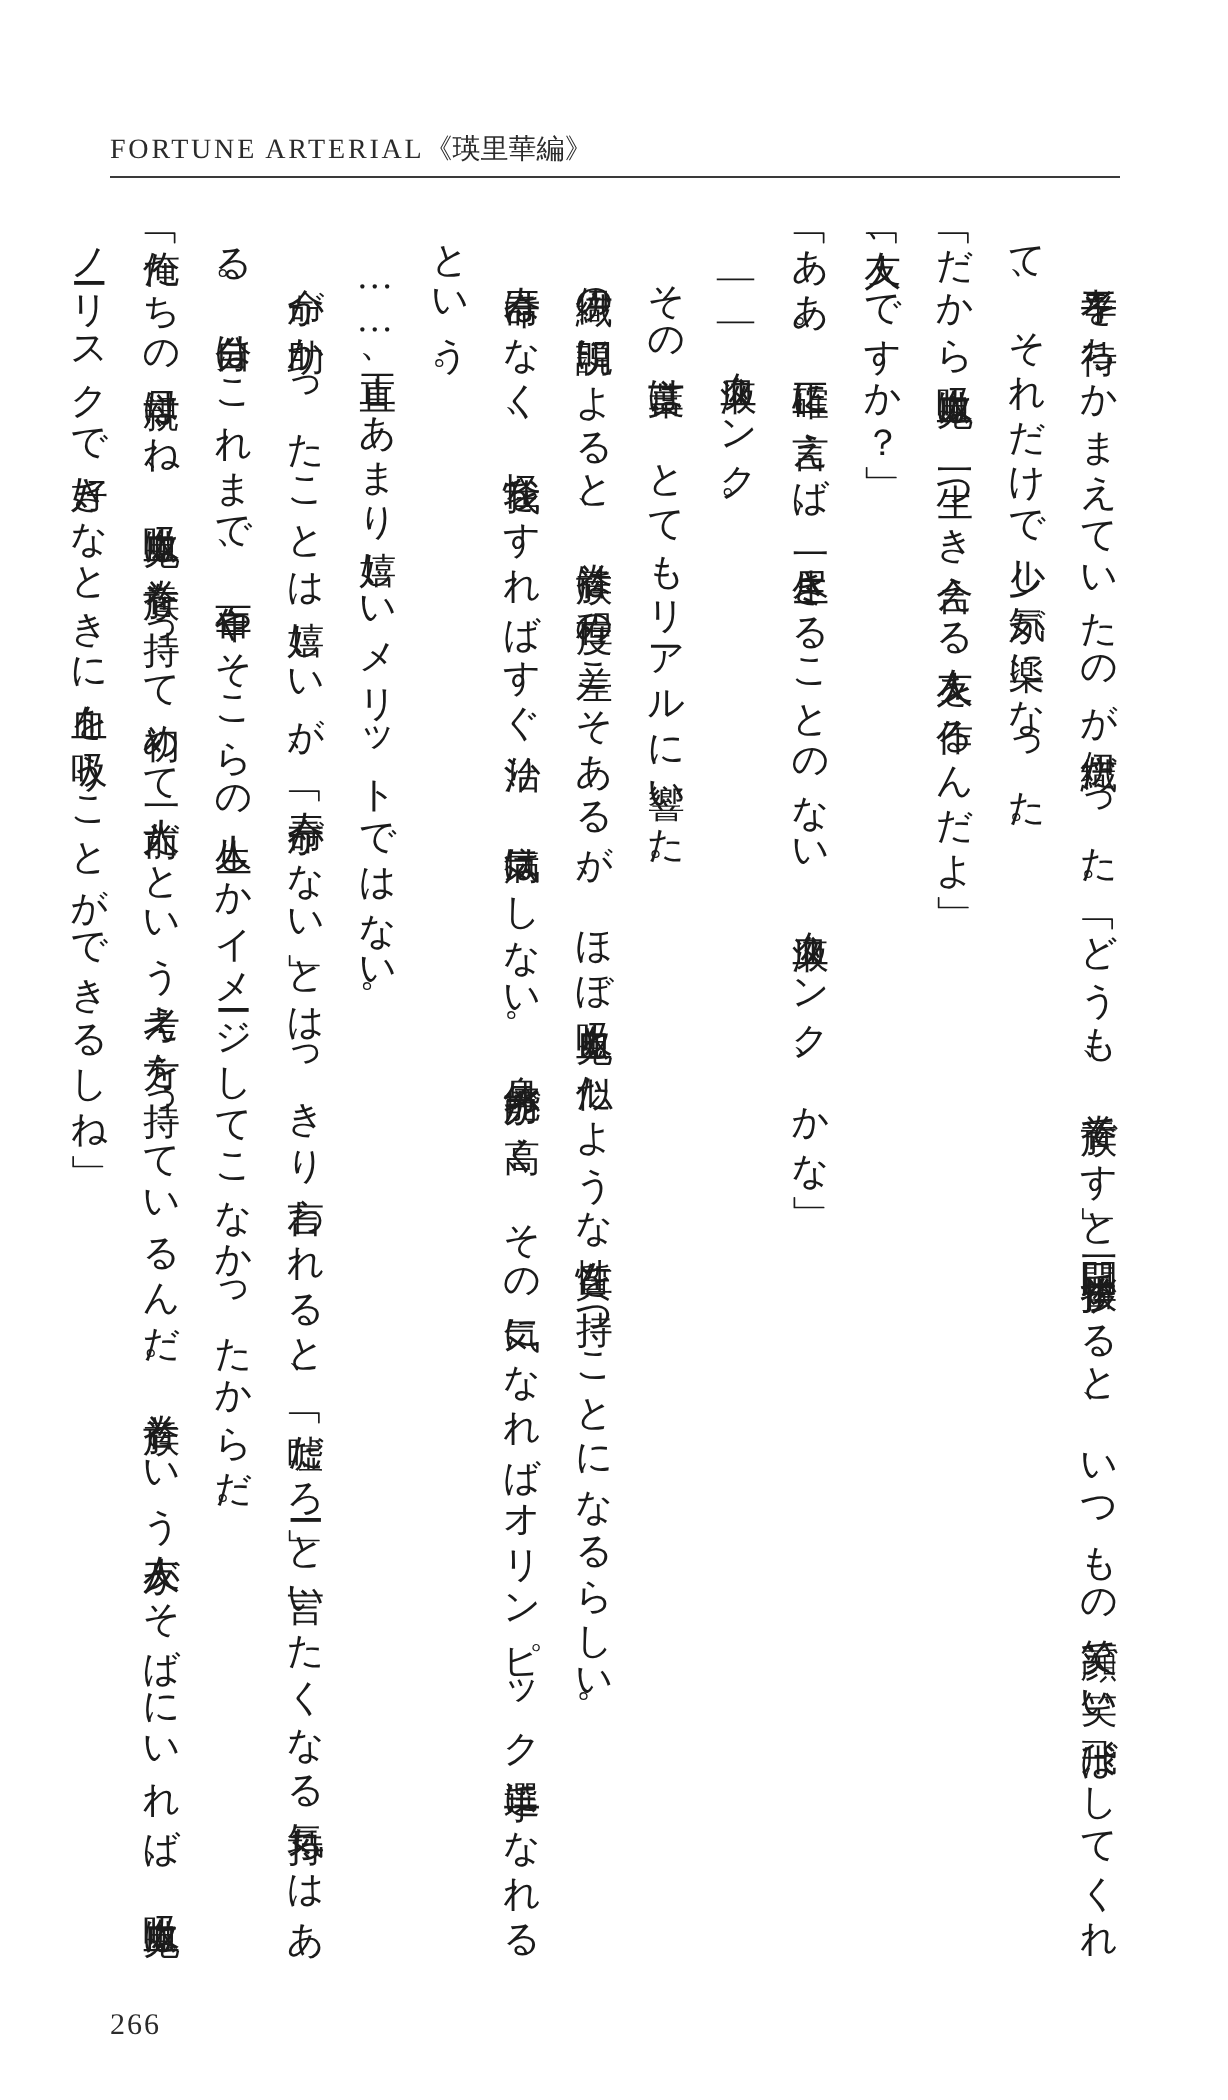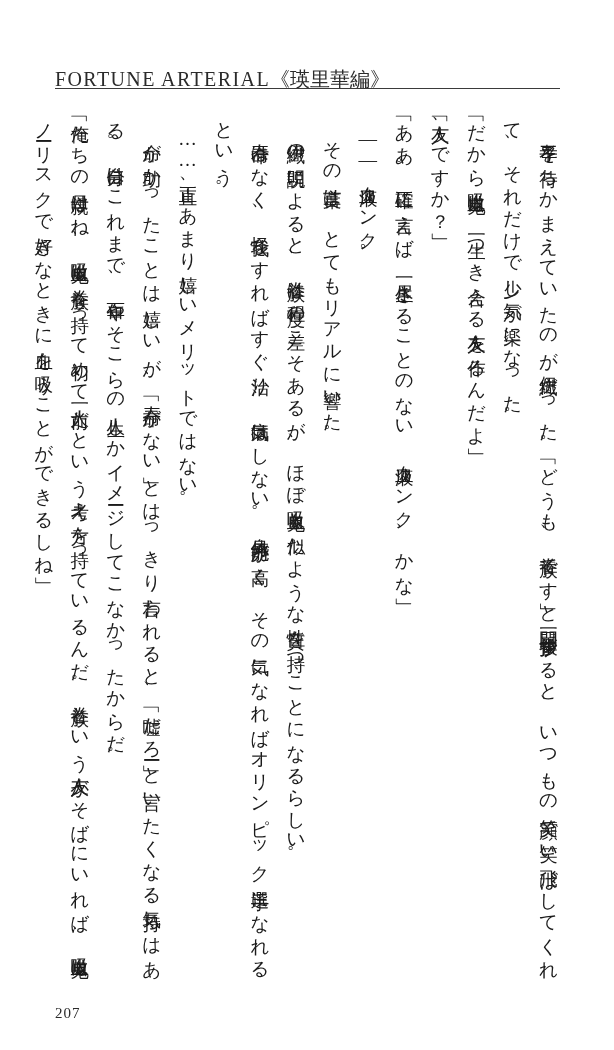--- a/index.html
+++ b/index.html
@@ -15,21 +15,21 @@
     margin: 0 auto;
     overflow: hidden;
     font-family: "Liberation Serif", "DejaVu Serif", serif;
     color: #1a1a1a;
   }
   
   .runninghead {
     position: absolute;
     top: 66px;
     left: 55px;
-    font-size: 20px;
+    font-size: 14px;
     letter-spacing: 0.6px;
     color: #2b2b2b;
     font-family: "Liberation Serif", "DejaVu Serif", serif;
     white-space: nowrap;
     text-align: right;
   }
   .runninghead .rh-title {
     font-variant: small-caps;
     letter-spacing: 1.4px;
   }
@@ -95,15 +95,15 @@
     <p>「ああ。正確に言えば、一生尽きることのない 血液タンク、かな」</p>
     <p class="indent">——血液タンク。</p>
     <p class="indent">その言葉は、とてもリアルに響いた。</p>
     <p class="indent">伊織の説明によると、眷族は程度の差こそあるが、ほぼ吸血鬼と似たような性質を持つことになるらしい。</p>
     <p class="indent">寿命はなく、怪我をすればすぐ治り、病気はしない。身体能力が高く、その気になればオリンピック選手になれるという。</p>
     <p class="indent">……正直、あまり嬉しいメリットではない。</p>
     <p class="indent">命が助かったことは嬉しいが、「寿命がない」とはっきり言われると、「嘘だろー」と言いたくなる気持ちはある。自分はこれまで、百年やそこらの人生しかイメージしてこなかったからだ。</p>
     <p>「俺たちの母親はね、吸血鬼は眷族を持って初めて一人前だという考え方を持っているんだ。眷族という友人がそばにいれば、吸血鬼はノーリスクで好きなときに血を吸うことができるしね」</p>
   </div>
 
-  <div class="pagenum">207</div>
+  <div class="pagenum">266</div>
 
 </div>
 
 </body></html>

